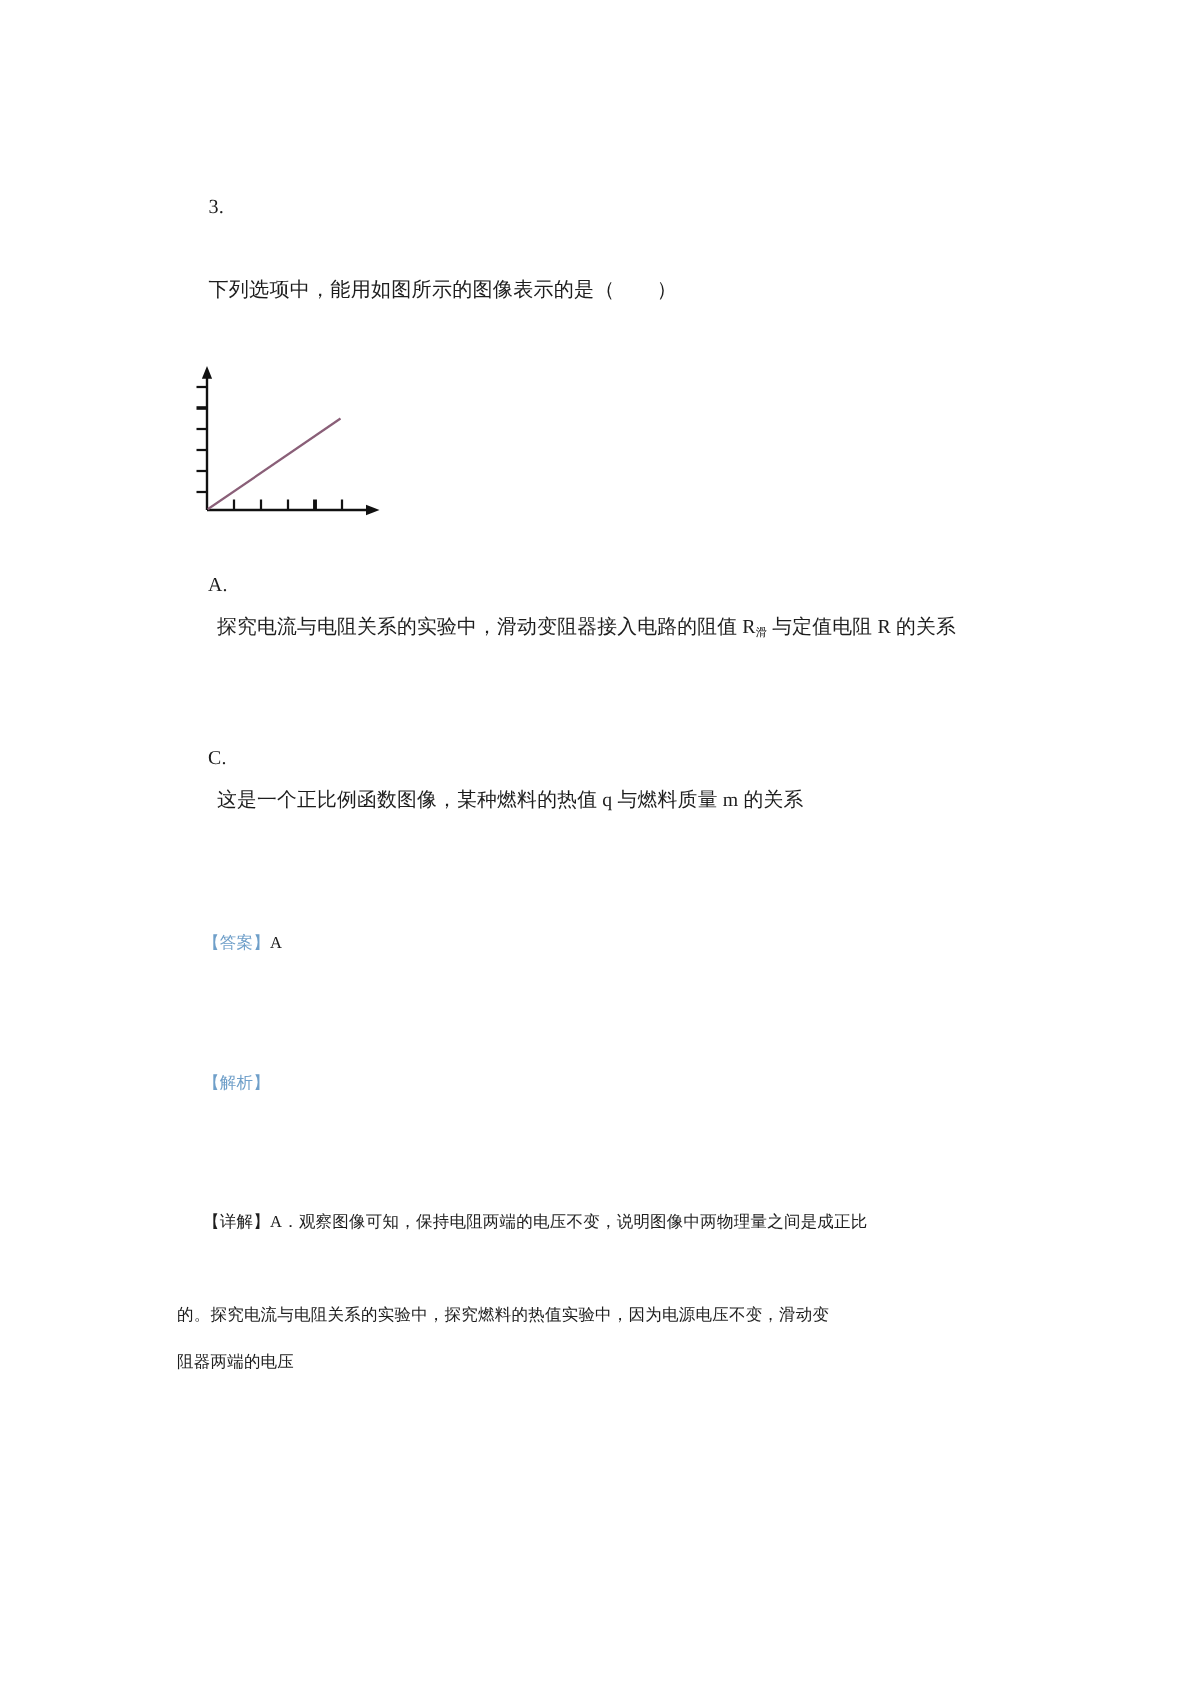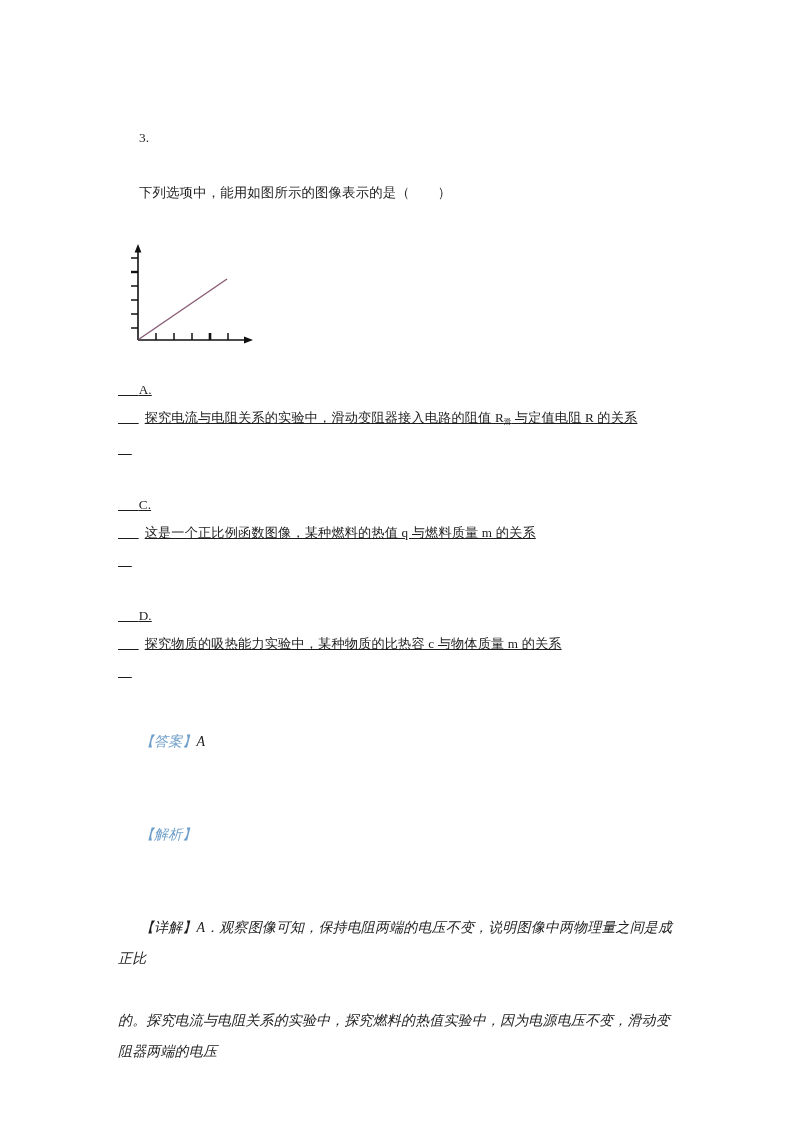--- a/index.html
+++ b/index.html
@@ -36,29 +36,27 @@
     white-space: pre-wrap;
   }
   .q-line {
     font-size: 13.4px;
     line-height: 27.6px;
     margin-bottom: 2px;
   }
   .opt-line {
     font-size: 13.2px;
     line-height: 27.8px;
-    text-decoration: underline;
   }
   .tag-blue {
     color: #6f9fc9;
   }
   .analysis-line {
-    font-size: 14px;
+    font-size: 11px;
     line-height: 31px;
-    font-style: italic;
   }
   
   .graph-wrap {
     position: relative;
     height: 104px;
     margin-top: 6px;
     margin-bottom: 4px;
   }
   .graph-svg {
     position: absolute;
@@ -111,24 +109,20 @@
     </div>
 
     <div class="line opt-line">
       <span>A.</span>
       <span style="display:inline-block;width:6px"></span><span>探究电流与电阻关系的实验中，滑动变阻器接入电路的阻值 R</span><span class="sub">滑</span><span> 与定值电阻 R 的关系</span>
     </div>
     <div class="line opt-line">
       <span>C.</span>
       <span style="display:inline-block;width:6px"></span><span>这是一个正比例函数图像，某种燃料的热值 q 与燃料质量 m 的关系</span>
     </div>
-    <div class="line opt-line">
-      <span>D.</span>
-      <span style="display:inline-block;width:6px"></span><span>探究物质的吸热能力实验中，某种物质的比热容 c 与物体质量 m 的关系</span>
-    </div>
 
     <div class="spacer-sm"></div>
 
     <div class="line analysis-line">
       <span class="tag-blue">【答案】</span><span>A</span>
     </div>
 
     <div class="line analysis-line">
       <span class="tag-blue">【解析】</span>
     </div>

